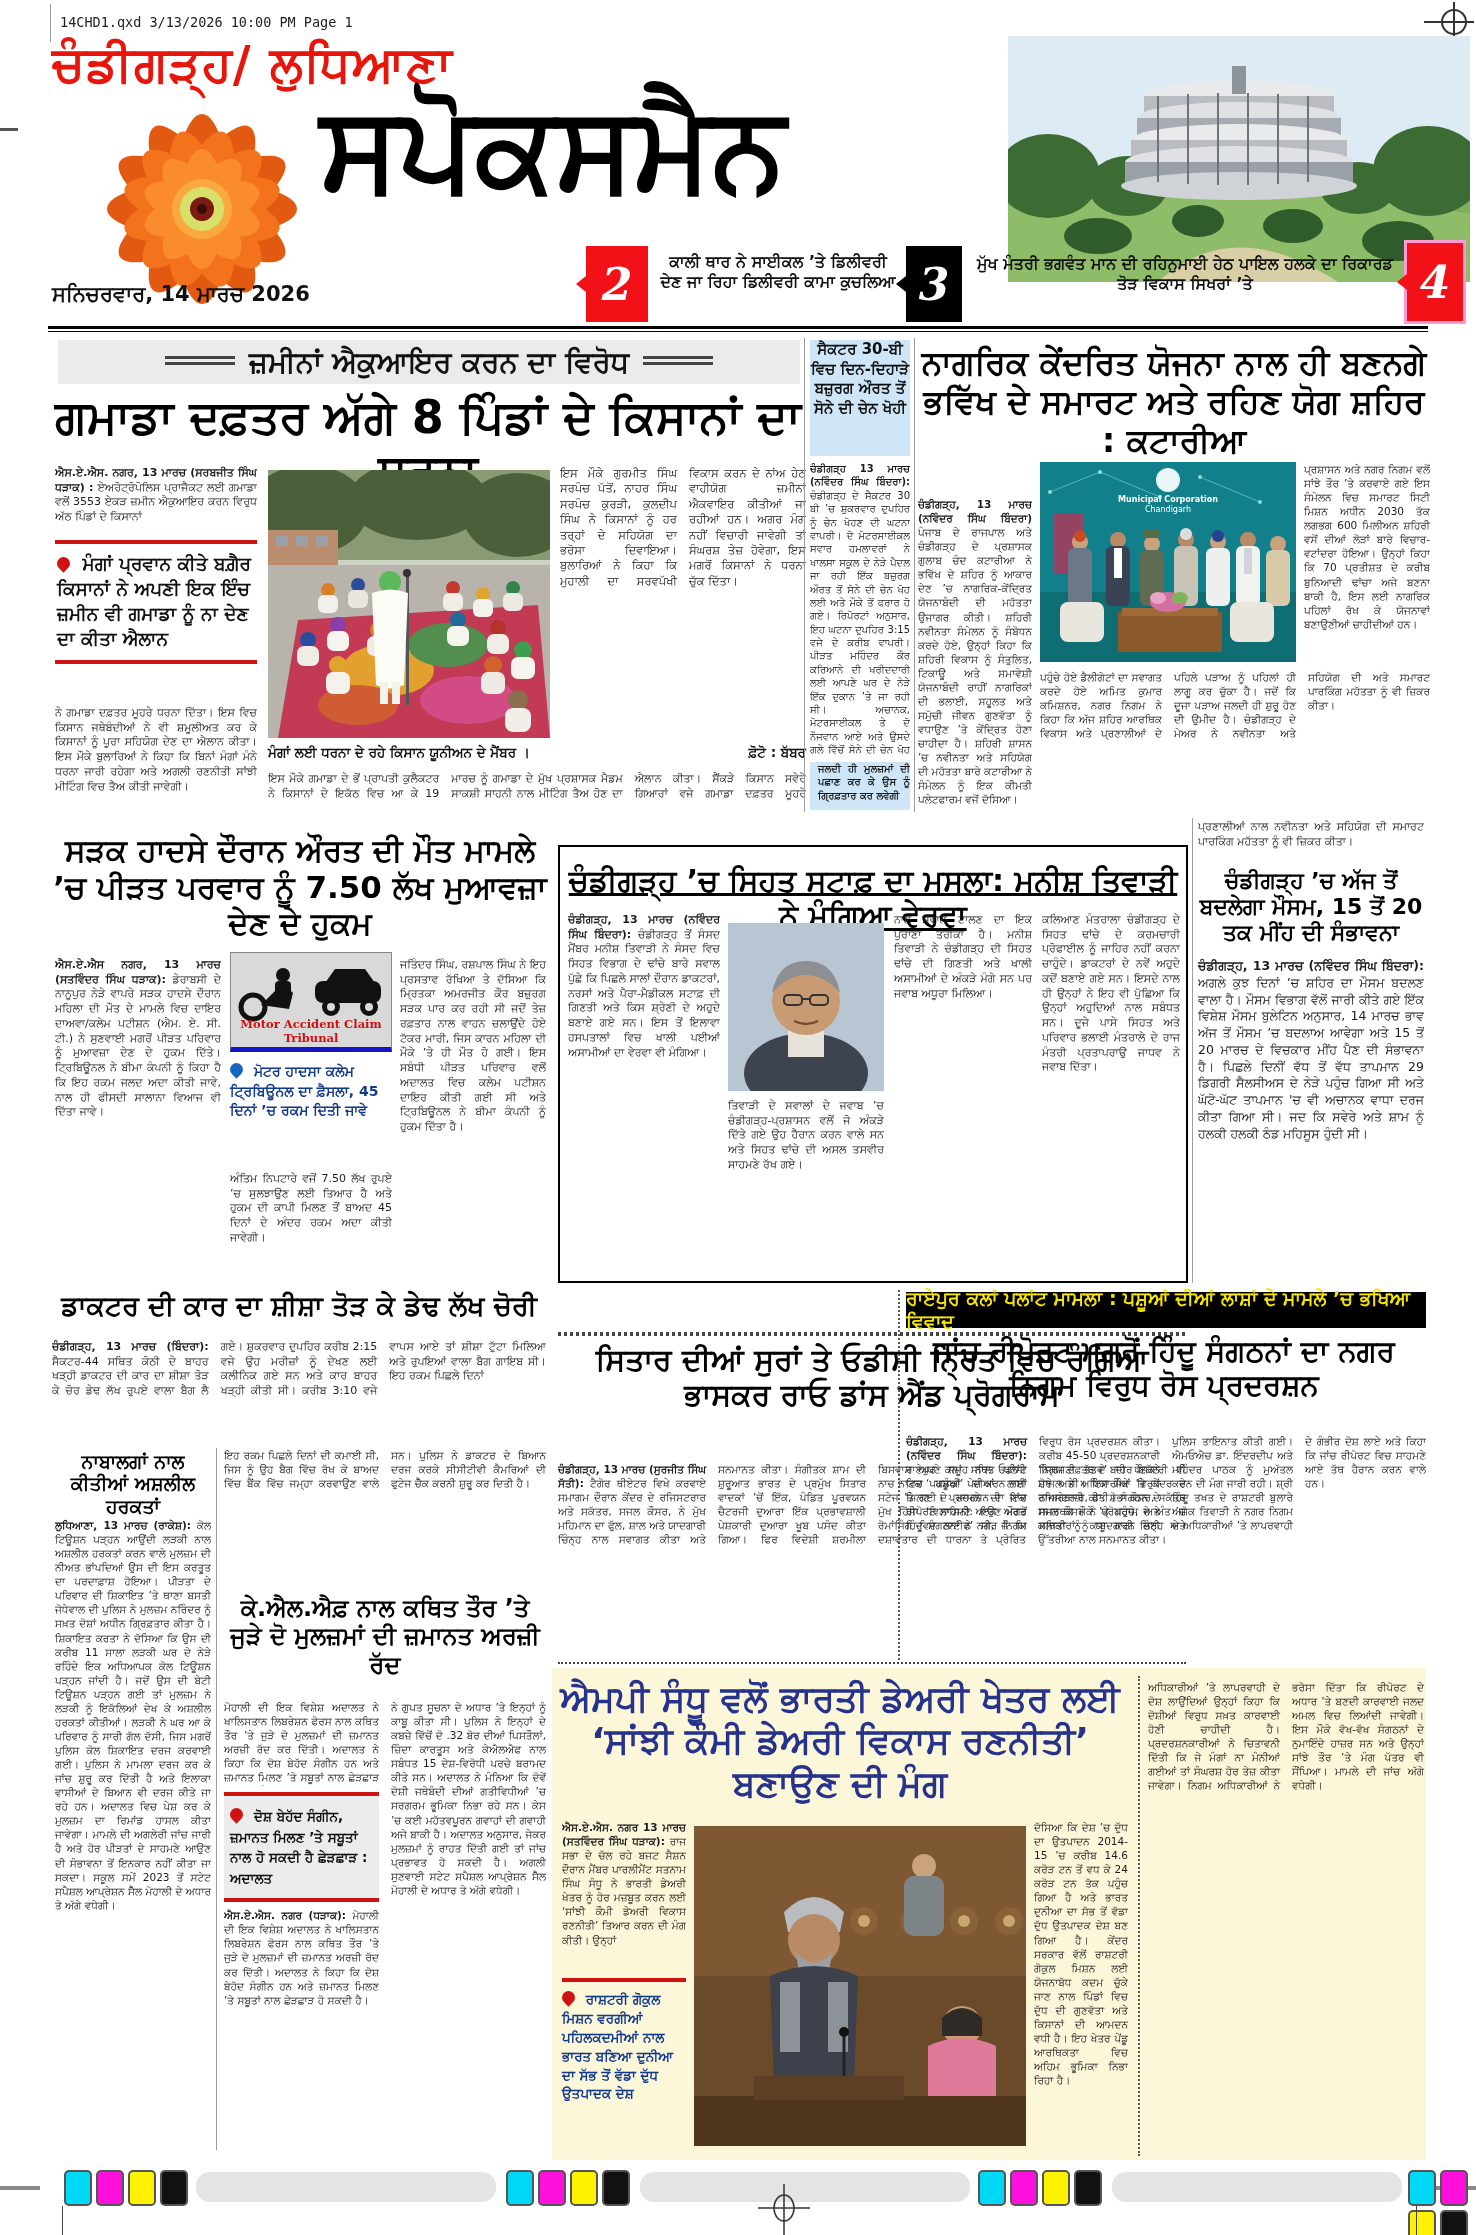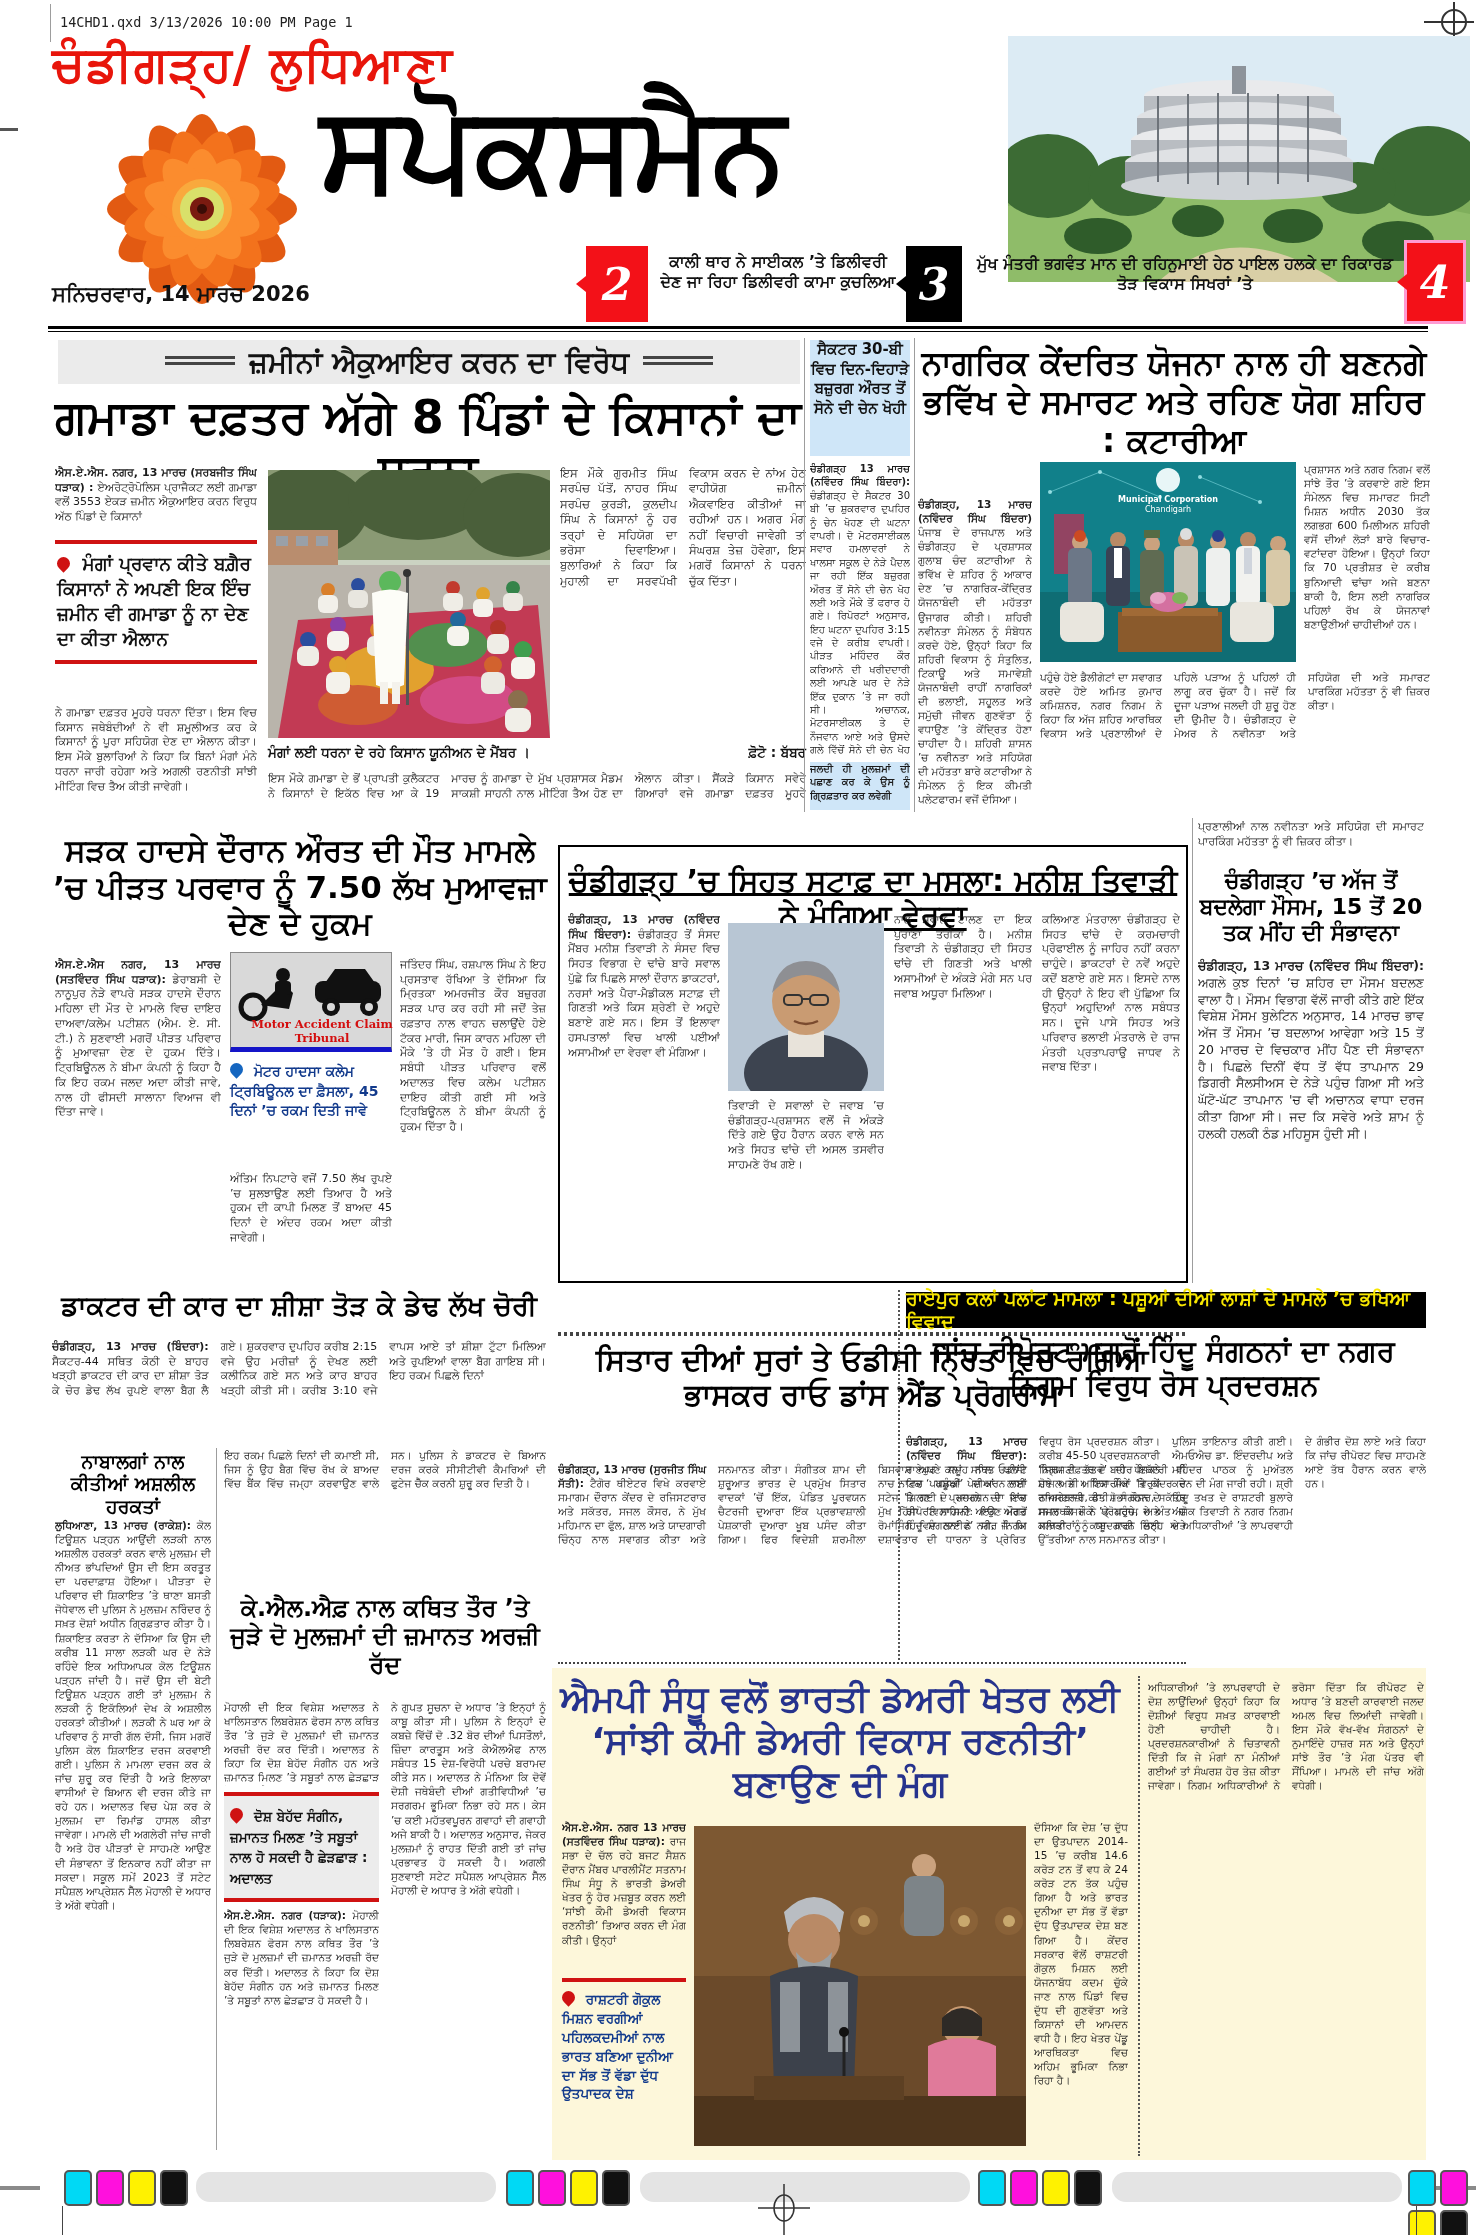--- a/index.html
+++ b/index.html
@@ -24,21 +24,21 @@
   .kicker{background:#ebebeb;display:flex;align-items:center;justify-content:center;gap:14px;}
   .kicker .bars{width:70px;height:12px;background:repeating-linear-gradient(#444 0 3px,#ebebeb 3px 6px);}
   .pullq{border-top:4px solid #cf1212;border-bottom:4px solid #cf1212;
          padding:8px 2px;font-weight:bold;font-size:18.5px;line-height:1.35;}
   .notebox{font-weight:bold;color:#123a8c;font-size:14px;line-height:1.4;}
   .bullet{display:inline-block;width:13px;height:13px;border-radius:50% 50% 50% 0;
           transform:rotate(-45deg);margin-right:6px;}
   .caption{font-weight:bold;font-size:13.5px;}
   .graybar{background:#e4e4e4;border-radius:14px;height:30px;}
   .csq{width:24px;height:32px;border:2px solid #555;border-radius:5px;display:inline-block;margin-right:4px;}
-  .highlight{background:#cfe6f8;}
+  .highlight{background:#cfe6f8;padding-left:8px;}
 </style>
 </head>
 <body>
 
 <div class="page">
 
   <div class="abs vline" style="left:50px;top:4px;height:38px;"></div>
   <div class="abs mono" style="left:60px;top:14px;font-size:13.5px;color:#222;">14CHD1.qxd  3/13/2026  10:00 PM  Page 1</div>
   <svg class="abs" style="left:1424px;top:0;" width="50" height="50" viewBox="0 0 50 50">
     <circle cx="30" cy="22" r="12" fill="none" stroke="#333" stroke-width="2"></circle>
@@ -356,21 +356,21 @@
         <circle cx="52" cy="22" r="7"></circle>
         <rect x="44" y="28" width="16" height="14" rx="4"></rect>
         <rect x="84" y="28" width="66" height="22" rx="8"></rect>
         <path d="M94,30 L104,16 L134,16 L144,30 Z"></path>
         <circle cx="100" cy="54" r="9"></circle>
           <circle cx="138" cy="54" r="9"></circle>
         <circle cx="100" cy="54" r="4" fill="#d9d9d9"></circle>
           <circle cx="138" cy="54" r="4" fill="#d9d9d9"></circle>
       </g>
     </svg>
-    <div style="position:absolute;bottom:2px;width:100%;text-align:center;color:#d40f0f;font-weight:bold;font-size:11.5px;font-family:'DejaVu Serif','Liberation Serif',serif;margin-left:11px;">Motor Accident Claim Tribunal</div>
+    <div style="position:absolute;bottom:2px;width:100%;text-align:center;color:#d40f0f;font-weight:bold;font-size:11.5px;font-family:'DejaVu Serif','Liberation Serif',serif;">Motor Accident Claim Tribunal</div>
   </div>
   <div class="abs notebox" style="left:230px;top:1062px;width:162px;">
     <span class="bullet" style="background:#1566c0;"></span>
     <span>ਮੋਟਰ ਹਾਦਸਾ ਕਲੇਮ ਟ੍ਰਿਬਿਊਨਲ ਦਾ ਫ਼ੈਸਲਾ, 45 ਦਿਨਾਂ ’ਚ ਰਕਮ ਦਿਤੀ ਜਾਵੇ</span>
   </div>
   <div class="abs bodytxt" style="left:230px;top:1172px;width:162px;height:108px;">ਅੰਤਿਮ ਨਿਪਟਾਰੇ ਵਜੋਂ 7.50 ਲੱਖ ਰੁਪਏ ’ਚ ਸੁਲਝਾਉਣ ਲਈ ਤਿਆਰ ਹੈ ਅਤੇ ਹੁਕਮ ਦੀ ਕਾਪੀ ਮਿਲਣ ਤੋਂ ਬਾਅਦ 45 ਦਿਨਾਂ ਦੇ ਅੰਦਰ ਰਕਮ ਅਦਾ ਕੀਤੀ ਜਾਵੇਗੀ।</div>
   <div class="abs bodytxt" style="left:400px;top:958px;width:146px;height:322px;">ਜਤਿੰਦਰ ਸਿੰਘ, ਰਸ਼ਪਾਲ ਸਿੰਘ ਨੇ ਇਹ ਪ੍ਰਸਤਾਵ ਰੱਖਿਆ ਤੇ ਦੱਸਿਆ ਕਿ ਮ੍ਰਿਤਕਾ ਅਮਰਜੀਤ ਕੌਰ ਬਜ਼ੁਰਗ ਸੜਕ ਪਾਰ ਕਰ ਰਹੀ ਸੀ ਜਦੋਂ ਤੇਜ਼ ਰਫ਼ਤਾਰ ਨਾਲ ਵਾਹਨ ਚਲਾਉਂਦੇ ਹੋਏ ਟੱਕਰ ਮਾਰੀ, ਜਿਸ ਕਾਰਨ ਮਹਿਲਾ ਦੀ ਮੌਕੇ ’ਤੇ ਹੀ ਮੌਤ ਹੋ ਗਈ। ਇਸ ਸਬੰਧੀ ਪੀੜਤ ਪਰਿਵਾਰ ਵਲੋਂ ਅਦਾਲਤ ਵਿਚ ਕਲੇਮ ਪਟੀਸ਼ਨ ਦਾਇਰ ਕੀਤੀ ਗਈ ਸੀ ਅਤੇ ਟ੍ਰਿਬਿਊਨਲ ਨੇ ਬੀਮਾ ਕੰਪਨੀ ਨੂੰ ਹੁਕਮ ਦਿੱਤਾ ਹੈ।</div>
 
   <div class="abs" style="left:558px;top:845px;width:630px;height:438px;border:2px solid #000;">
     <div class="abs hl" style="left:6px;top:16px;width:614px;height:48px;font-size:30px;text-decoration:underline;">ਚੰਡੀਗੜ੍ਹ ’ਚ ਸਿਹਤ ਸਟਾਫ਼ ਦਾ ਮਸਲਾ: ਮਨੀਸ਼ ਤਿਵਾੜੀ ਨੇ ਮੰਗਿਆ ਵੇਰਵਾ</div>

